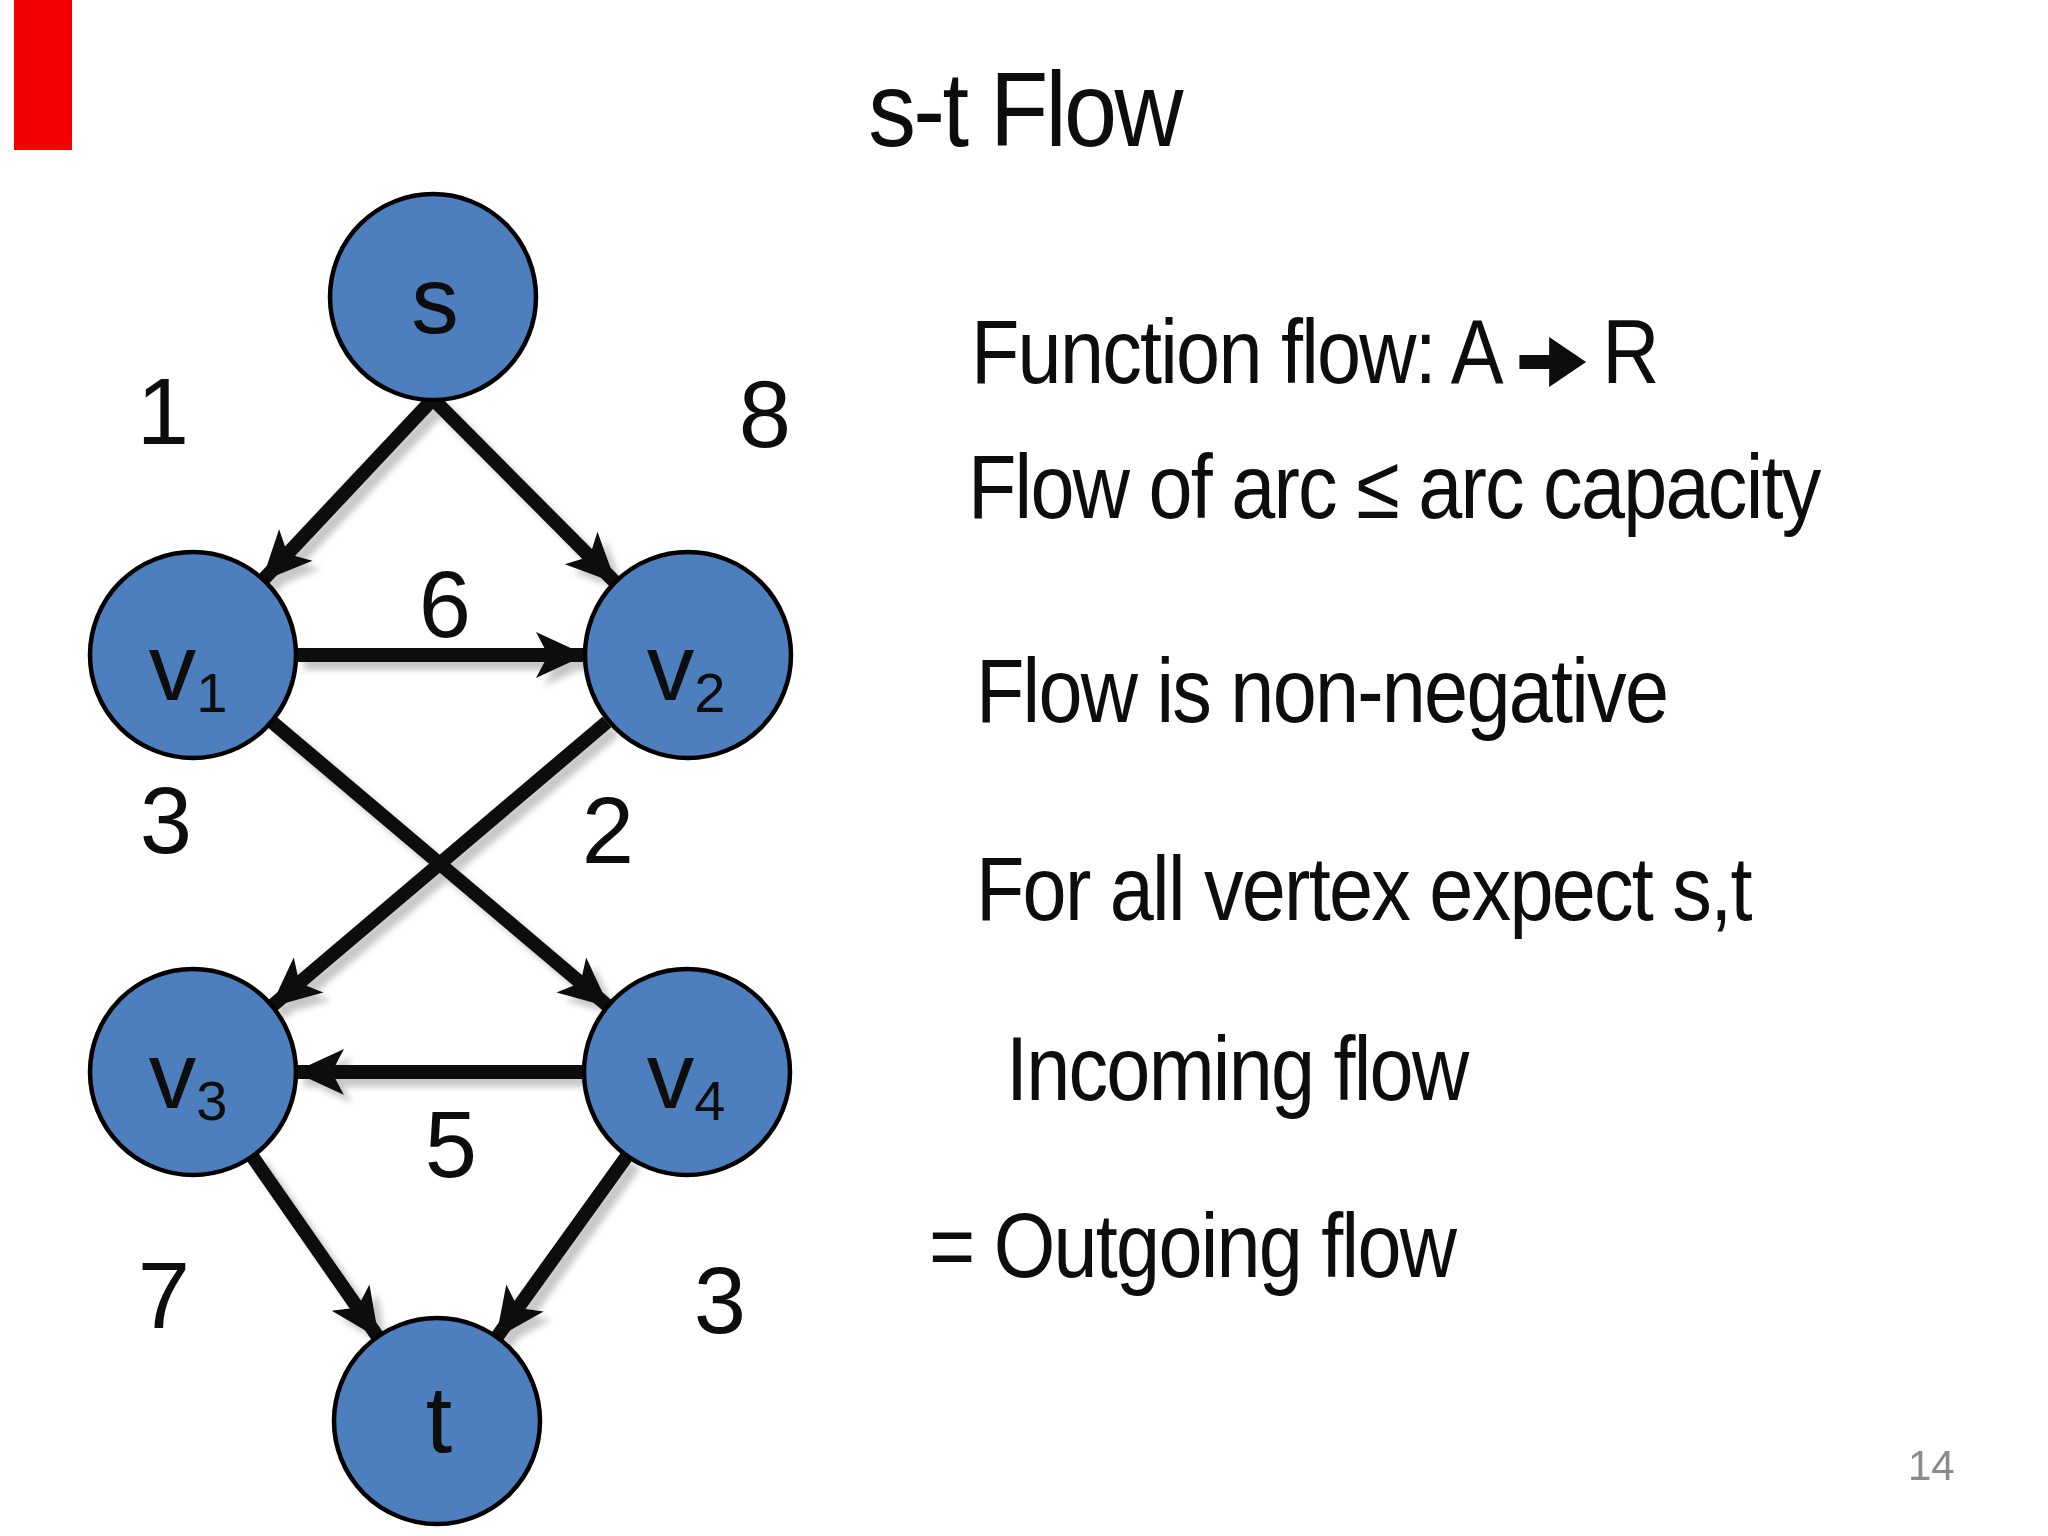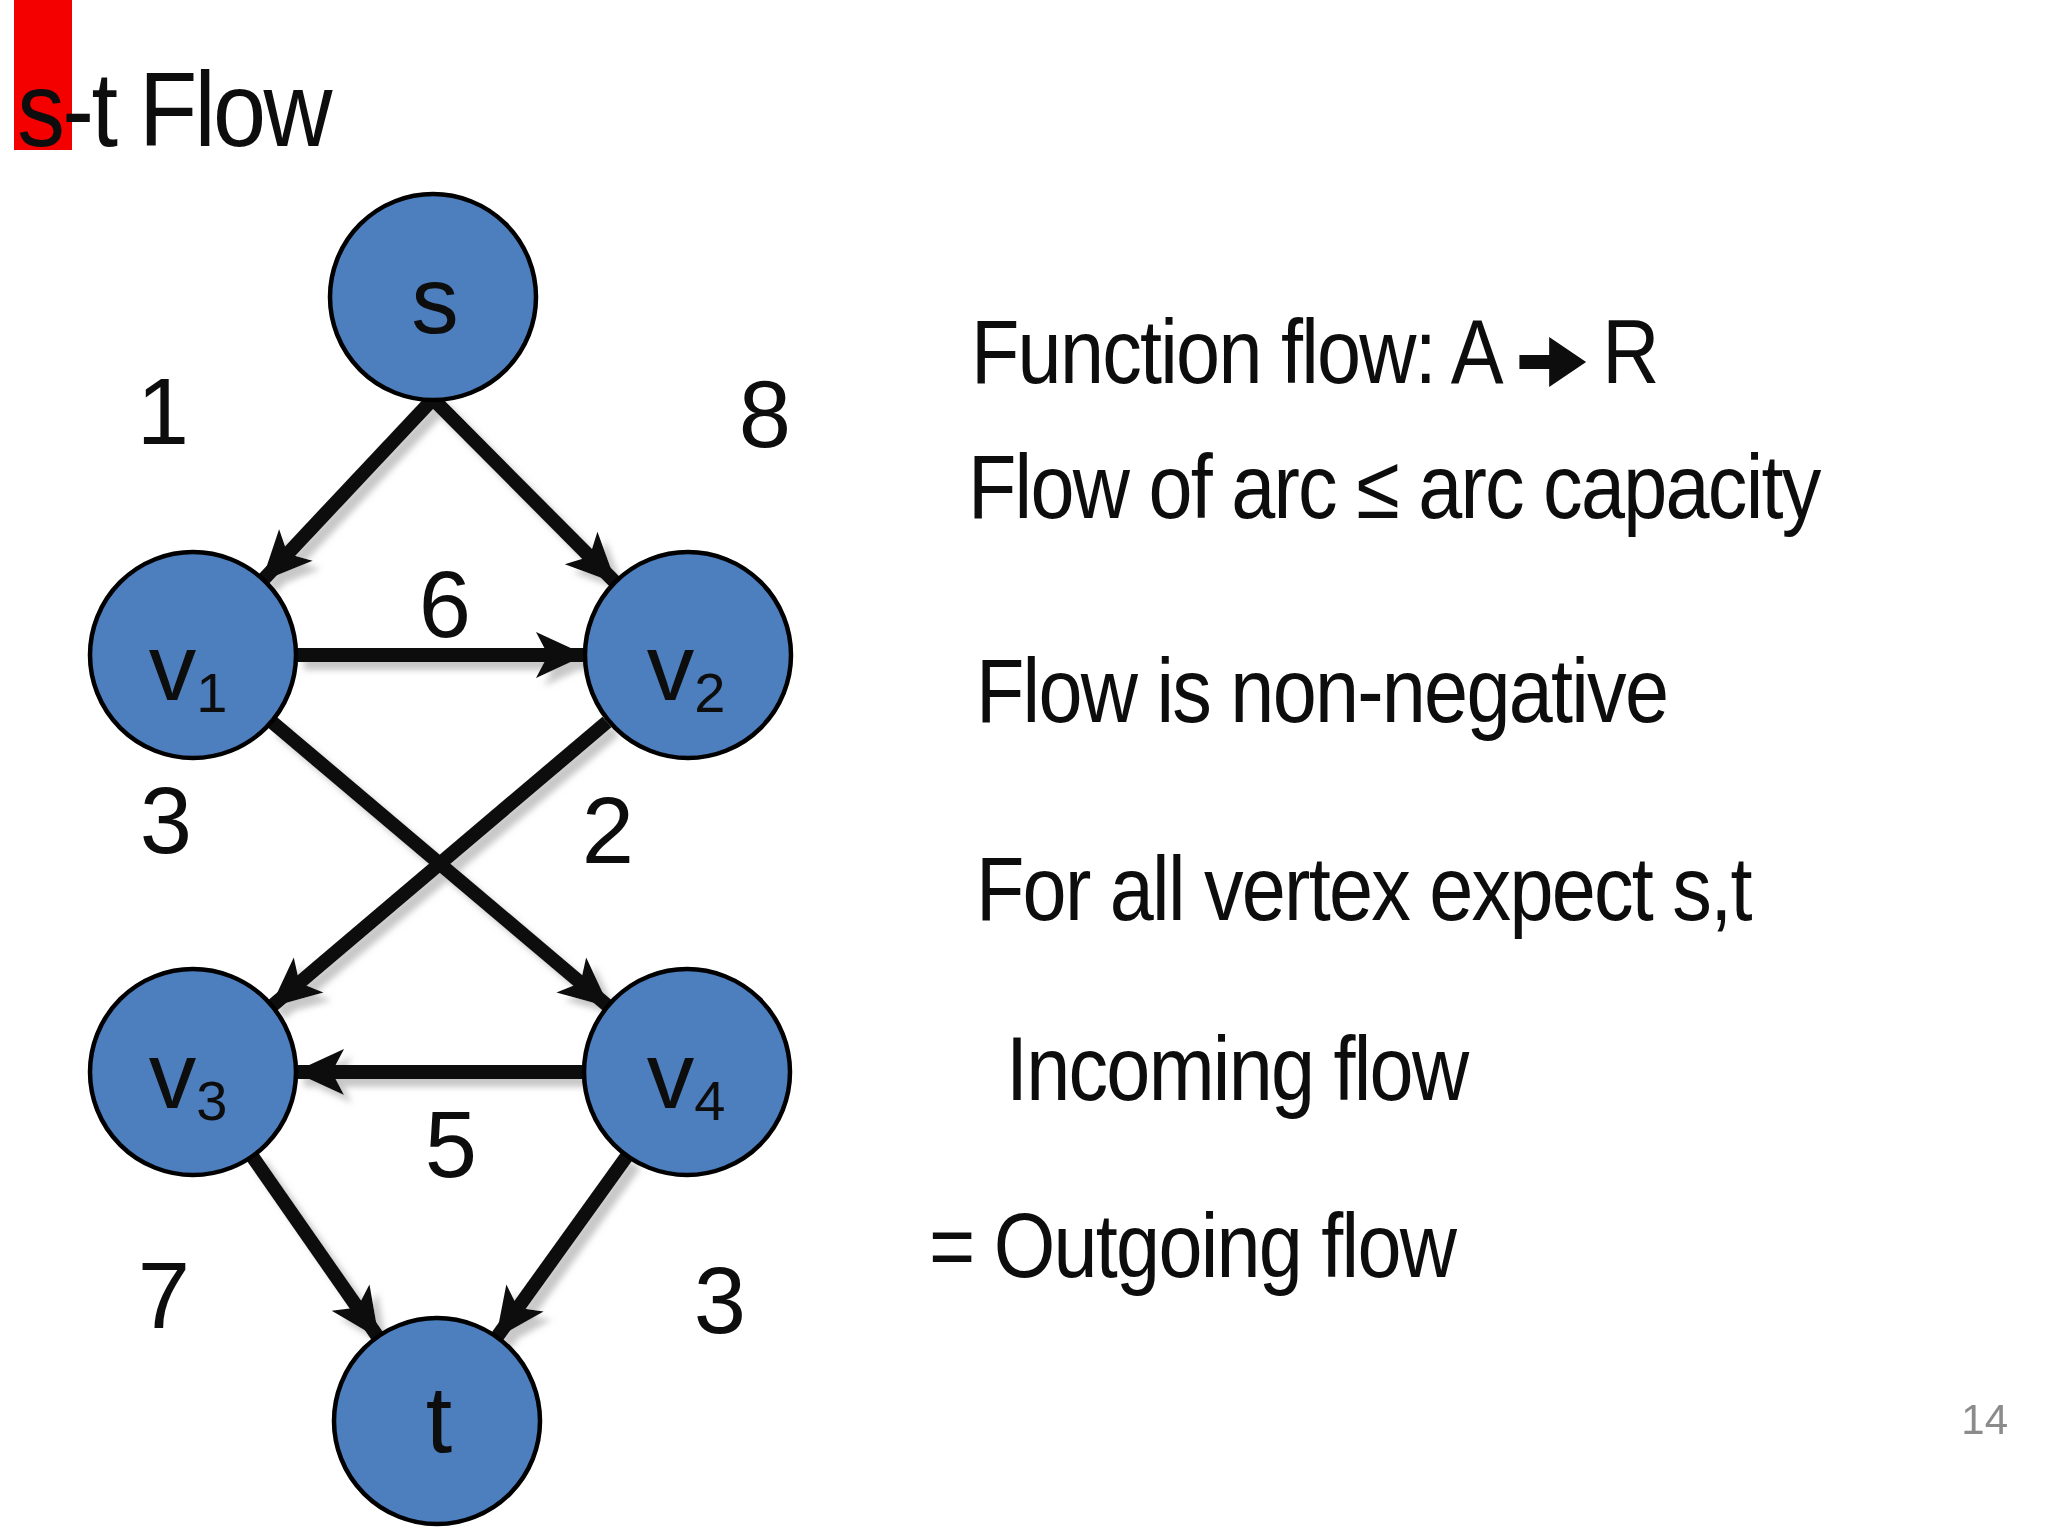--- a/index.html
+++ b/index.html
@@ -22,21 +22,21 @@
     top: 0;
     width: 58px;
     height: 150px;
     background: #f40000;
   }
   .title-wrap {
     position: absolute;
     left: 0;
     top: 49px;
     width: 2048px;
-    text-align: left;
+    text-align: center;
   }
   .title {
     display: inline-block;
     font-size: 106px;
     letter-spacing: -3px;
     transform: scaleX(0.90);
     transform-origin: 50% 0;
     color: #0d0d0d;
     white-space: nowrap;
   }
@@ -57,25 +57,25 @@
   }
   .note .seg { white-space: pre; }
   .arrow-glyph {
     display: inline-block;
     vertical-align: -6px;
     margin: 0 16px 0 20px;
   }
   .page-number {
     position: absolute;
     left: 1908px;
-    top: 1396px;
+    top: 1442px;
     width: 100px;
     font-size: 42px;
     color: #8b8b8b;
-    text-align: right;
+    text-align: left;
     letter-spacing: 0;
   }
 </style>
 </head>
 <body>
 
 <div class="slide">
 
   <div class="red-flag"></div>
 

